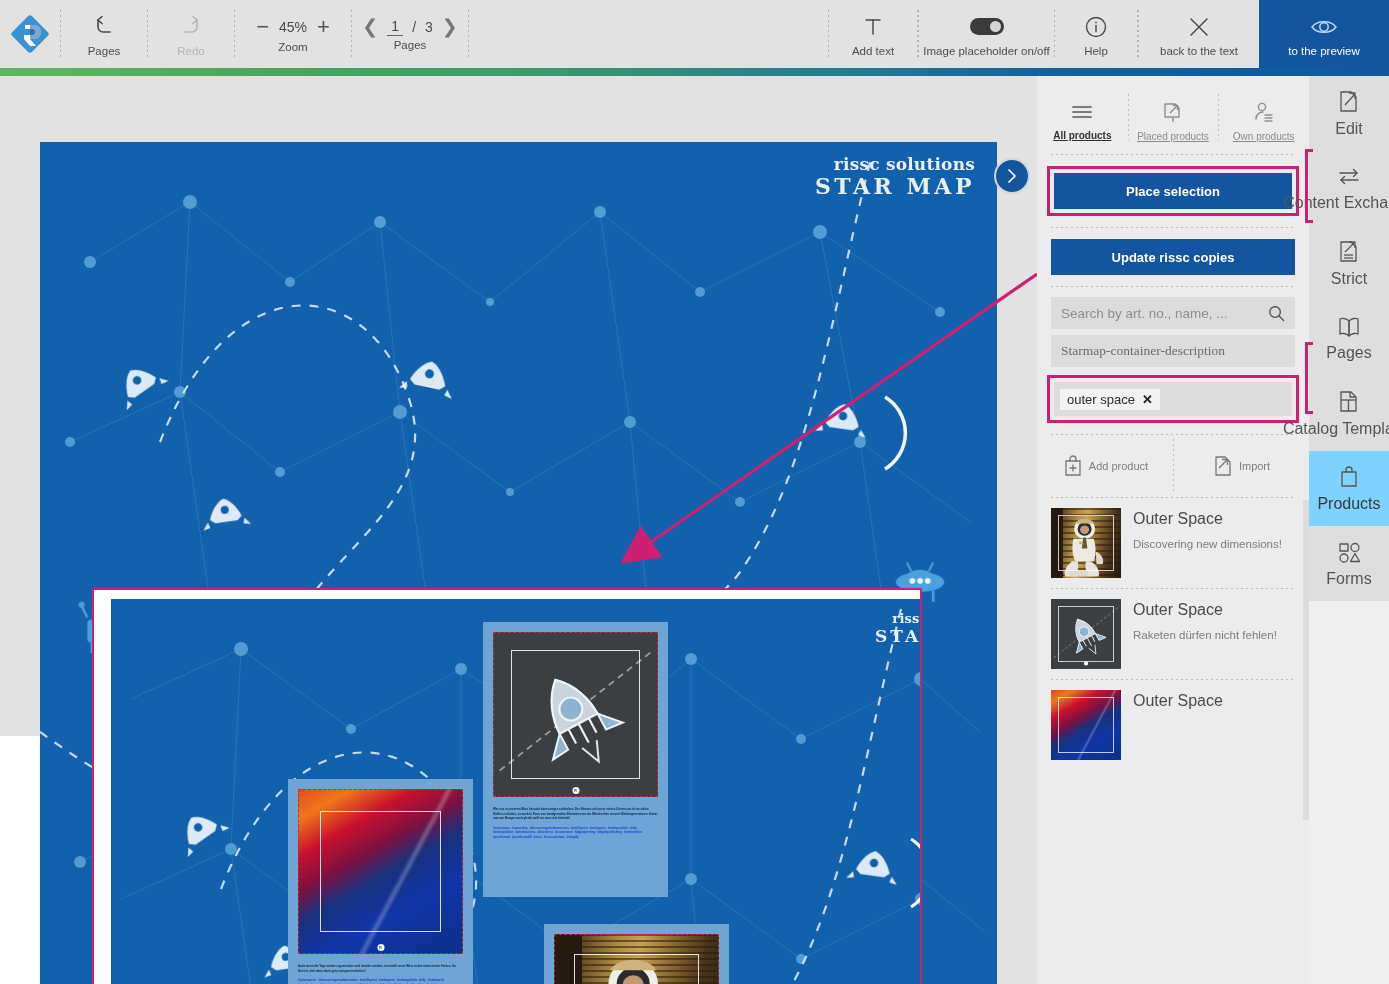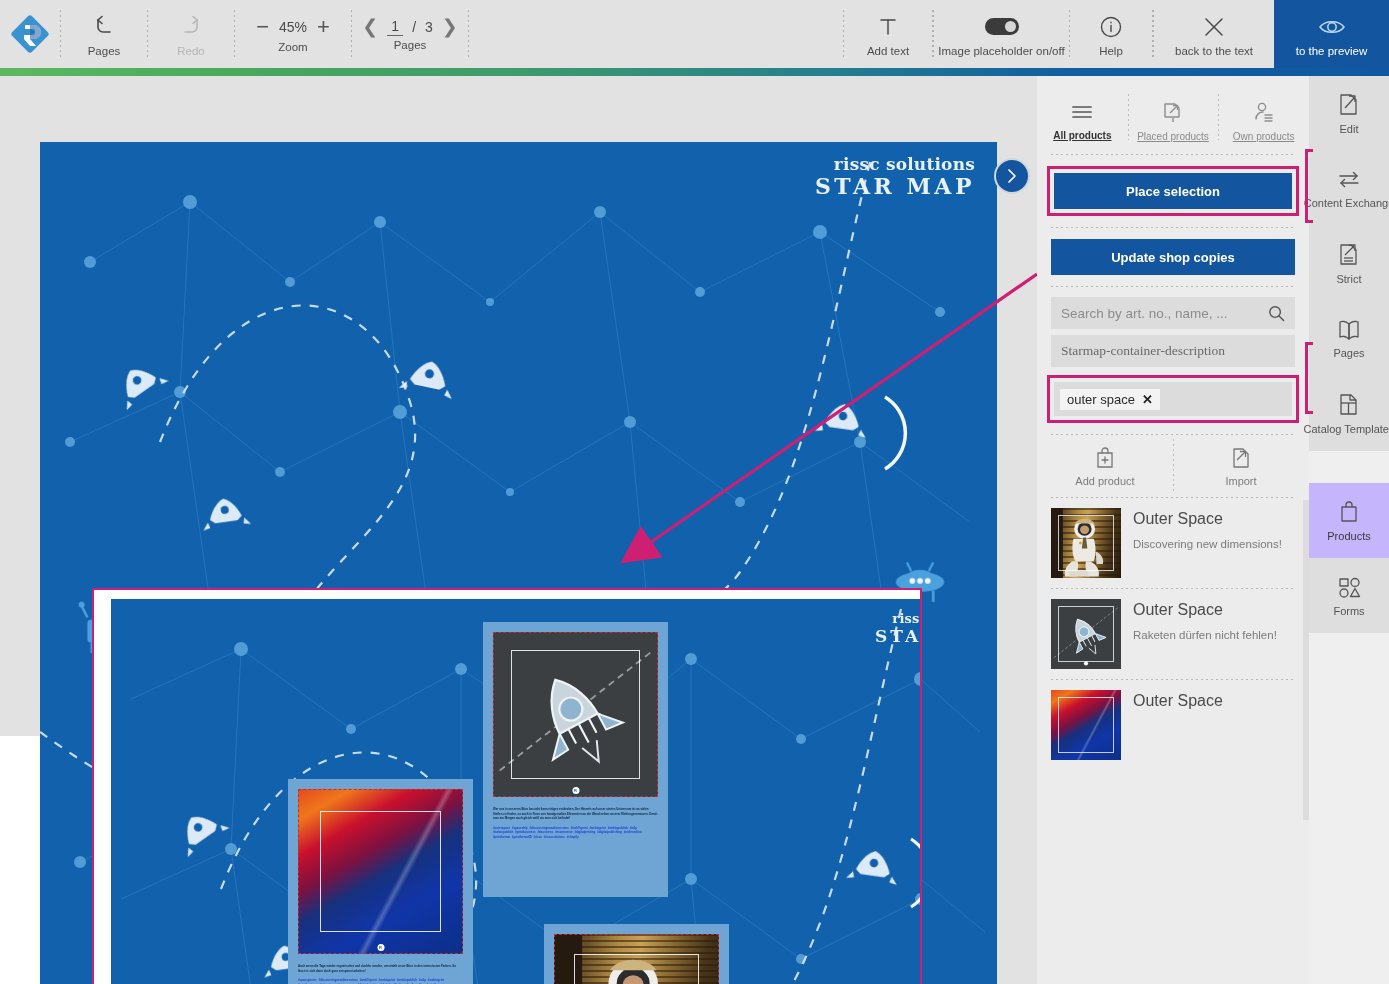--- a/index.html
+++ b/index.html
@@ -33,21 +33,21 @@
   .tb-icon { height: 30px; display: flex; align-items: center; justify-content: center; }
   .zoom-group { display: flex; align-items: center; gap: 10px; }
   .zoom-val { font-size: 14px; color: #4a4a4a; }
   .zoom-pm { font-size: 22px; color: #555; line-height: 1; cursor: pointer; user-select:none; }
   .page-group { display: flex; align-items: center; gap: 9px; font-size: 14px; color: #4a4a4a; }
   .page-num {
     border-bottom: 1px solid #666; min-width: 16px; text-align: center; padding-bottom: 1px;
   }
   .chev { font-size: 19px; color: #777; cursor: pointer; line-height: 1; font-weight: 300;}
   .tb-item.preview {
-    background: #14559f; width: 115px;
+    background: #14559f; width: 130px;
   }
   .tb-item.preview .tb-label { color: #ffffff; }
   .toggle-pill {
     width: 34px; height: 17px; border-radius: 9px; background: #3b3b3b;
     display: flex; align-items: center; justify-content: flex-end; padding: 0 3px;
   }
   .toggle-knob { width: 11px; height: 11px; border-radius: 50%; background: #d6d6d6; }
 
   .rainbow-bar {
     position: absolute; left: 0; top: 68px; width: 1389px; height: 8px;
@@ -170,21 +170,21 @@
   .field.filled .f-text { color: #6a6a6a; font-family: Liberation Serif, serif; }
   .tag-field { height: 34px; background: #dcdcdc; display:flex; align-items:center; padding:0 6px; }
   .tag {
     background: #f3f3f3; padding: 3px 7px; font-size: 13px; color: #2b2b2b;
     display: flex; align-items: center; gap: 7px;
   }
   .tag .x { font-size: 13px; font-weight: 700; cursor: pointer; color:#222; }
 
   .action-row { display: flex; height: 62px; }
   .arow-item {
-    flex:1; display:flex; flex-direction:column; align-items:center; justify-content:center;
+    flex:1; display:flex; align-items:center; justify-content:center;
     gap:5px; cursor:pointer; position:relative;
   }
   .arow-item + .arow-item::before {
     content:""; position:absolute; left:0; top:4px; bottom:4px; width:1px;
     background: repeating-linear-gradient(to bottom,#bdbdbd 0 2px, transparent 2px 5px);
   }
   .arow-item .a-label { font-size: 11px; color: #7d7d7d; white-space: nowrap; }
 
   .prod-list { padding: 0 0 0 0; }
   .prod-item { display: flex; gap: 12px; padding: 10px 14px 10px 14px; align-items: flex-start; cursor: pointer; }
@@ -199,22 +199,22 @@
   }
 
   
   .rail {
     position: absolute; left: 1309px; top: 76px; width: 80px; height: 908px; background: #efefef;
   }
   .rail-item {
     position: relative; height: 75px; display:flex; flex-direction:column;
     align-items:center; justify-content:center; gap:5px; cursor:pointer; background:#dedede;
   }
-  .rail-item .r-label { font-size: 11px; color: #555; white-space: nowrap; }
-  .rail-item.active { background: #c4b5fd; margin-top: 32px; }
+  .rail-item .r-label { font-size: 16px; color: #555; white-space: nowrap; }
+  .rail-item.active { background: #7dd3fc; }
   .rail-item.active .r-label { color: #3a3a3a; }
   .rail-hl-left {
     position:absolute; left:-4px; width: 8px; border:3px solid #cf1f72;
     border-right: none;
   }
   svg { display:block; }
 </style>
 </head>
 <body>
 
@@ -718,21 +718,21 @@
 
     <div class="panel-pad" style="padding-top:11px">
       <div class="hl-box">
         <button class="btn-primary">Place selection</button>
       </div>
     </div>
 
     <div class="dotted-sep" style="margin-top:11px"></div>
 
     <div class="panel-pad" style="padding-top:11px">
-      <button class="btn-primary">Update shop copies</button>
+      <button class="btn-primary">Update rissc copies</button>
     </div>
 
     <div class="dotted-sep" style="margin-top:11px"></div>
 
     <div class="panel-pad" style="padding-top:10px">
       <div class="field">
         <span class="f-text">Search by art. no., name, ...</span>
         <span>
           <svg width="17" height="17" viewBox="0 0 18 18" fill="none" stroke="#555" stroke-width="1.5" stroke-linecap="round">
             <circle cx="7.5" cy="7.5" r="5.6"></circle>

